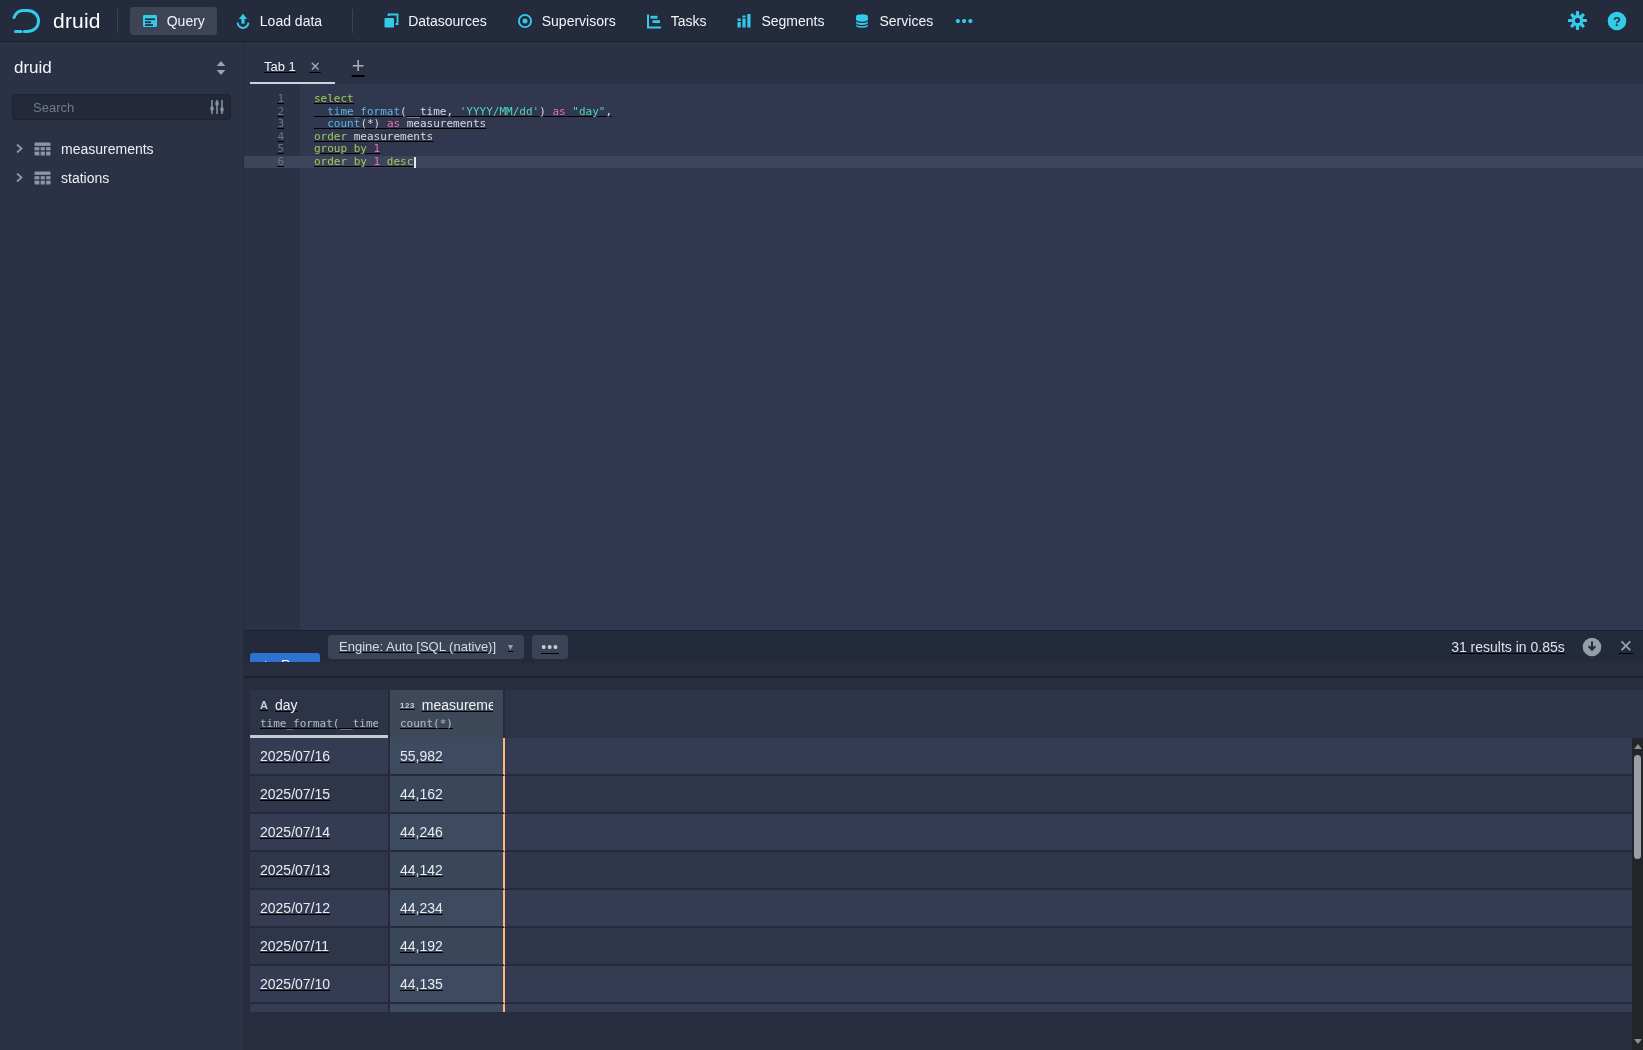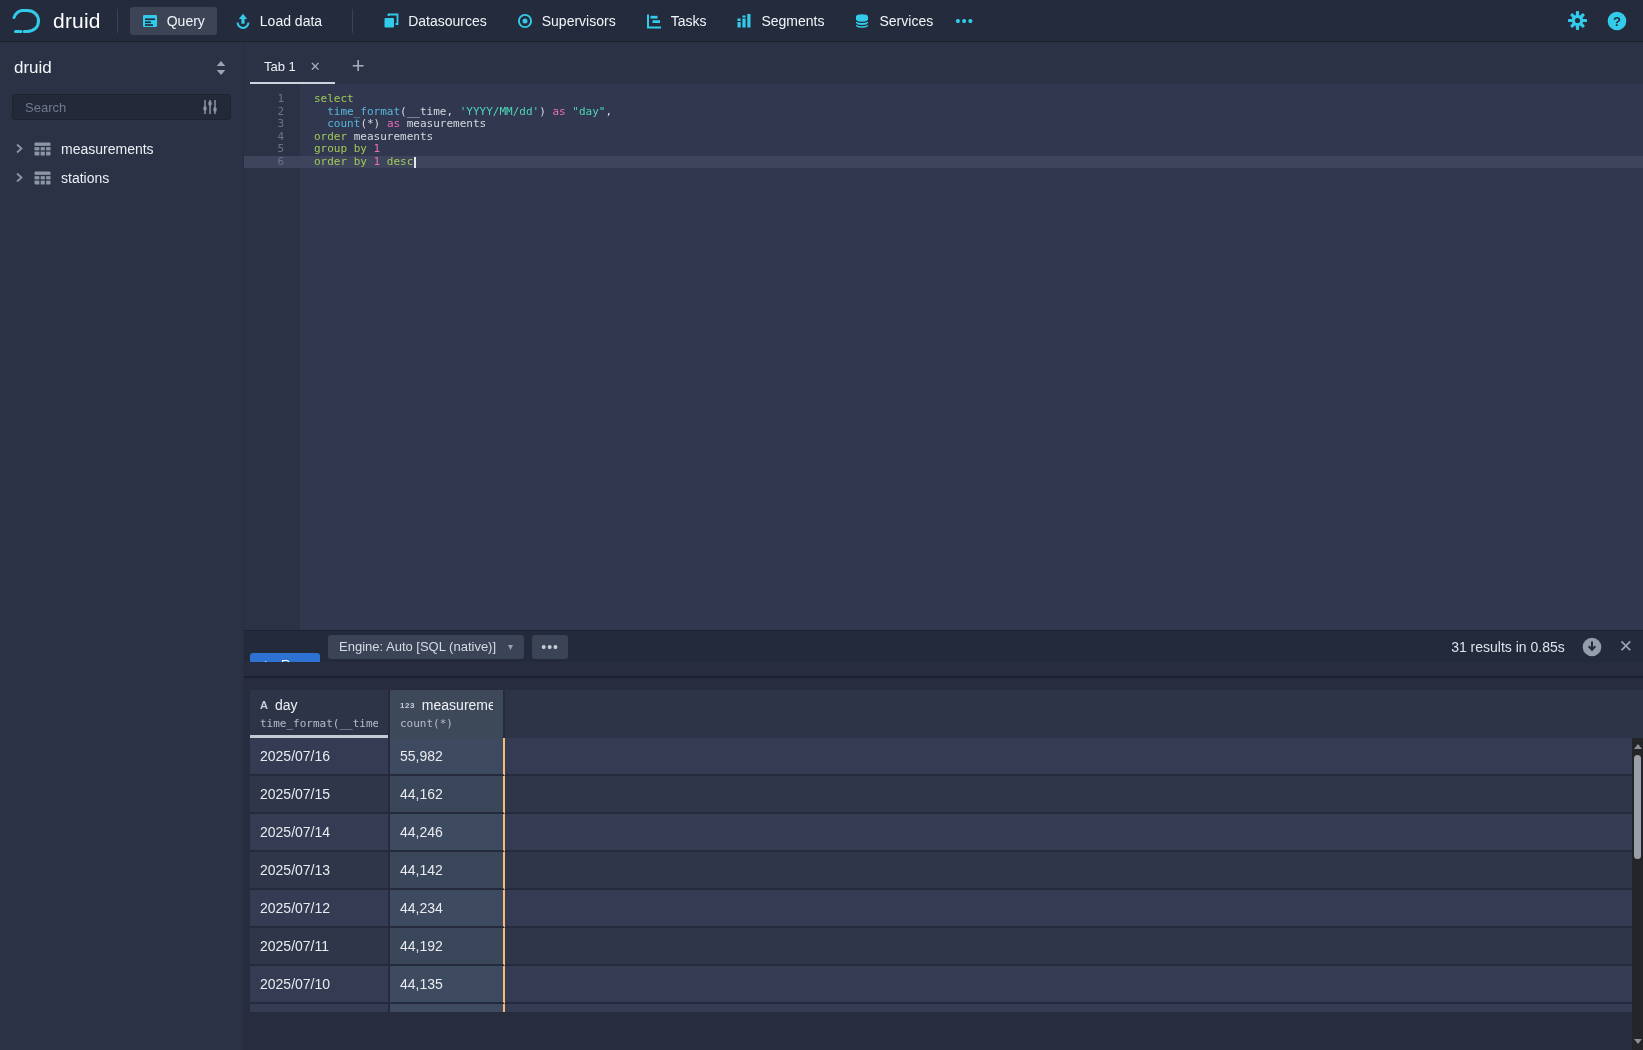--- a/index.html
+++ b/index.html
@@ -23,31 +23,31 @@
 
   
   .content { display:flex; height:1008px; }
 
   
   .sidebar { width:244px; flex:none; background:#2b3245; padding:14px 12px; border-right:1px solid #272d3e; }
   .sidebar-header { display:flex; align-items:center; justify-content:space-between;
     color:#f3f6f9; font-size:17px; margin:2px 2px 16px 2px; }
   .sort-toggle { display:flex; cursor:pointer; padding:2px; }
   .search-box { display:flex; align-items:center; background:#232939; border:1px solid #1d2331;
-    border-radius:3px; height:26px; padding:0 12px; }
+    border-radius:3px; height:26px; padding:0 20px; }
   .search-box input { flex:1; background:transparent; border:none; outline:none;
     color:#dfe3ea; font-size:13px; font-family:"Liberation Sans",sans-serif; }
   .search-box input::placeholder { color:#6e7a8e; }
   .filter-btn { display:flex; cursor:pointer; }
   .tree { margin-top:14px; }
   .tree-item { display:flex; align-items:center; gap:10px; height:29px; color:#eceff4;
     font-size:14px; padding:0 2px; cursor:pointer; }
 
   
-  .main { flex:1; display:flex; flex-direction:column; min-width:0; }
+  .main { flex:1; display:flex; flex-direction:column; min-width:0;text-decoration:underline; }
 
   .tabbar { height:42px; display:flex; align-items:flex-end; padding-left:6px; }
   .tab { position:relative; display:flex; align-items:center; gap:14px; height:36px;
     padding:0 14px; color:#eef1f6; font-size:13px; cursor:pointer; }
   .tab.active::after { content:""; position:absolute; left:0; right:0; bottom:0; height:2px; background:#ccd3dc; }
   .tab-close { color:#a6afbd; font-size:13px; cursor:pointer; }
   .tab-add { color:#a6afbd; font-size:22px; font-weight:300; padding:0 9px; cursor:pointer;
     height:36px; display:flex; align-items:center; margin-left:8px; }
 
   

